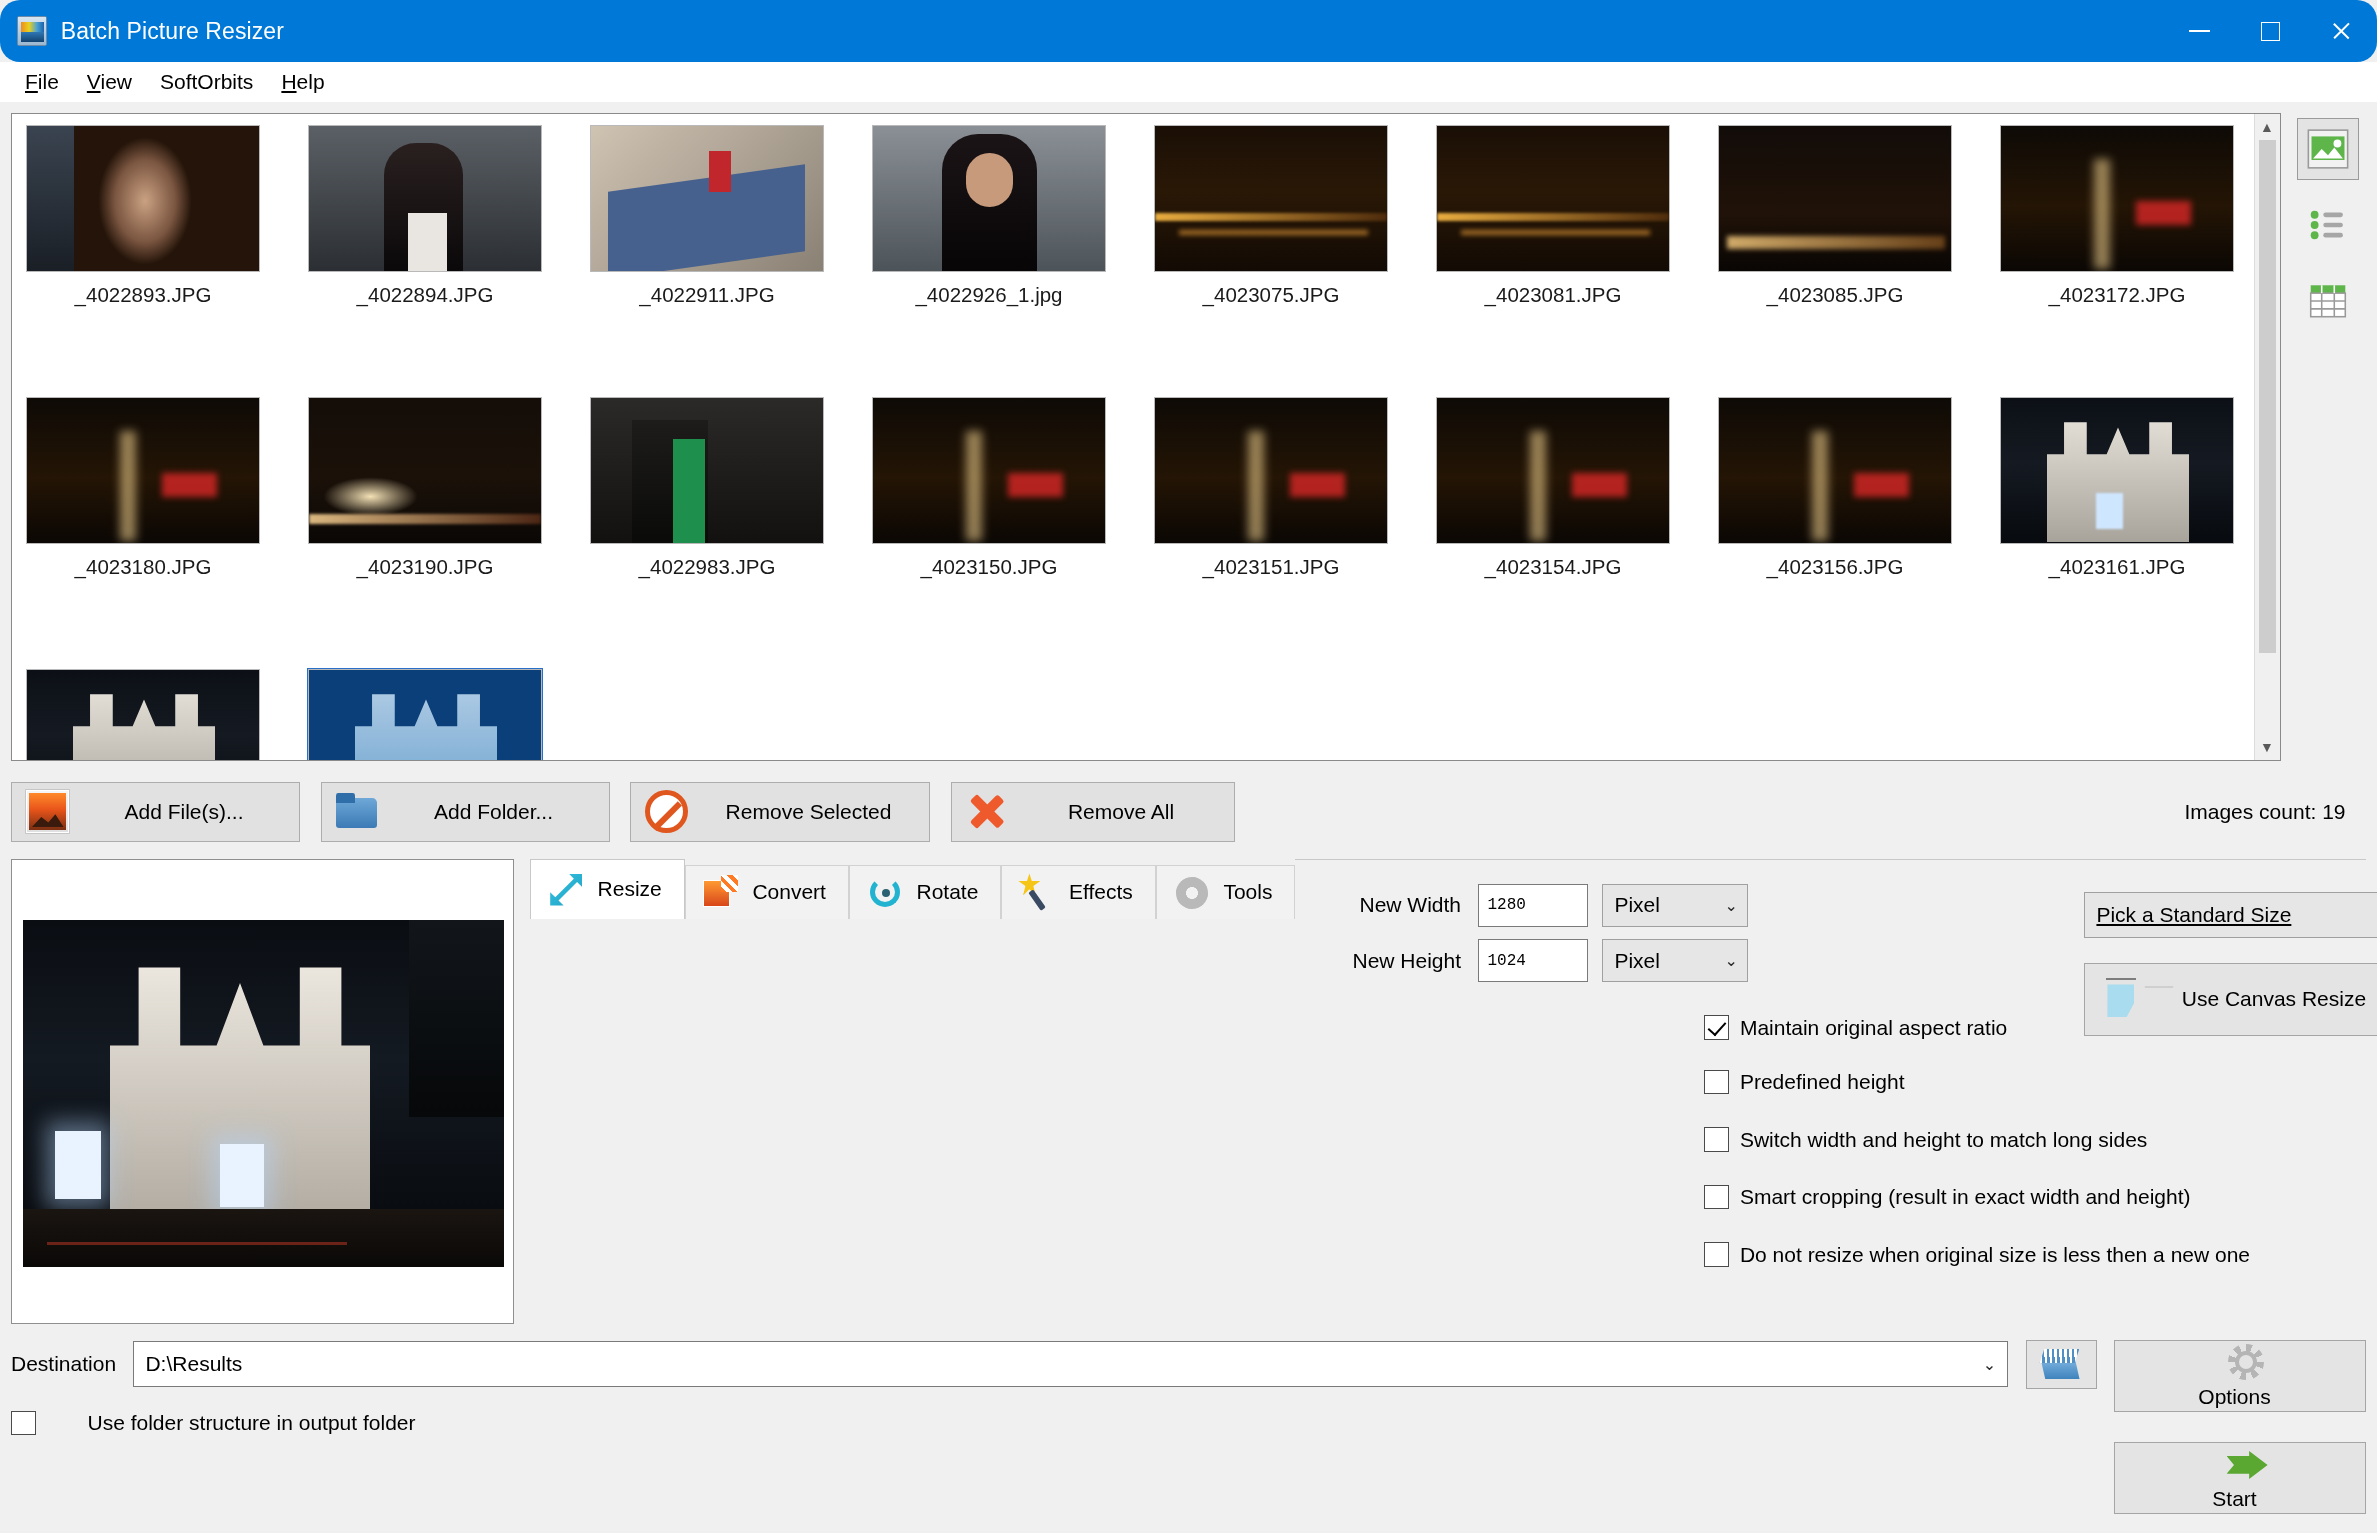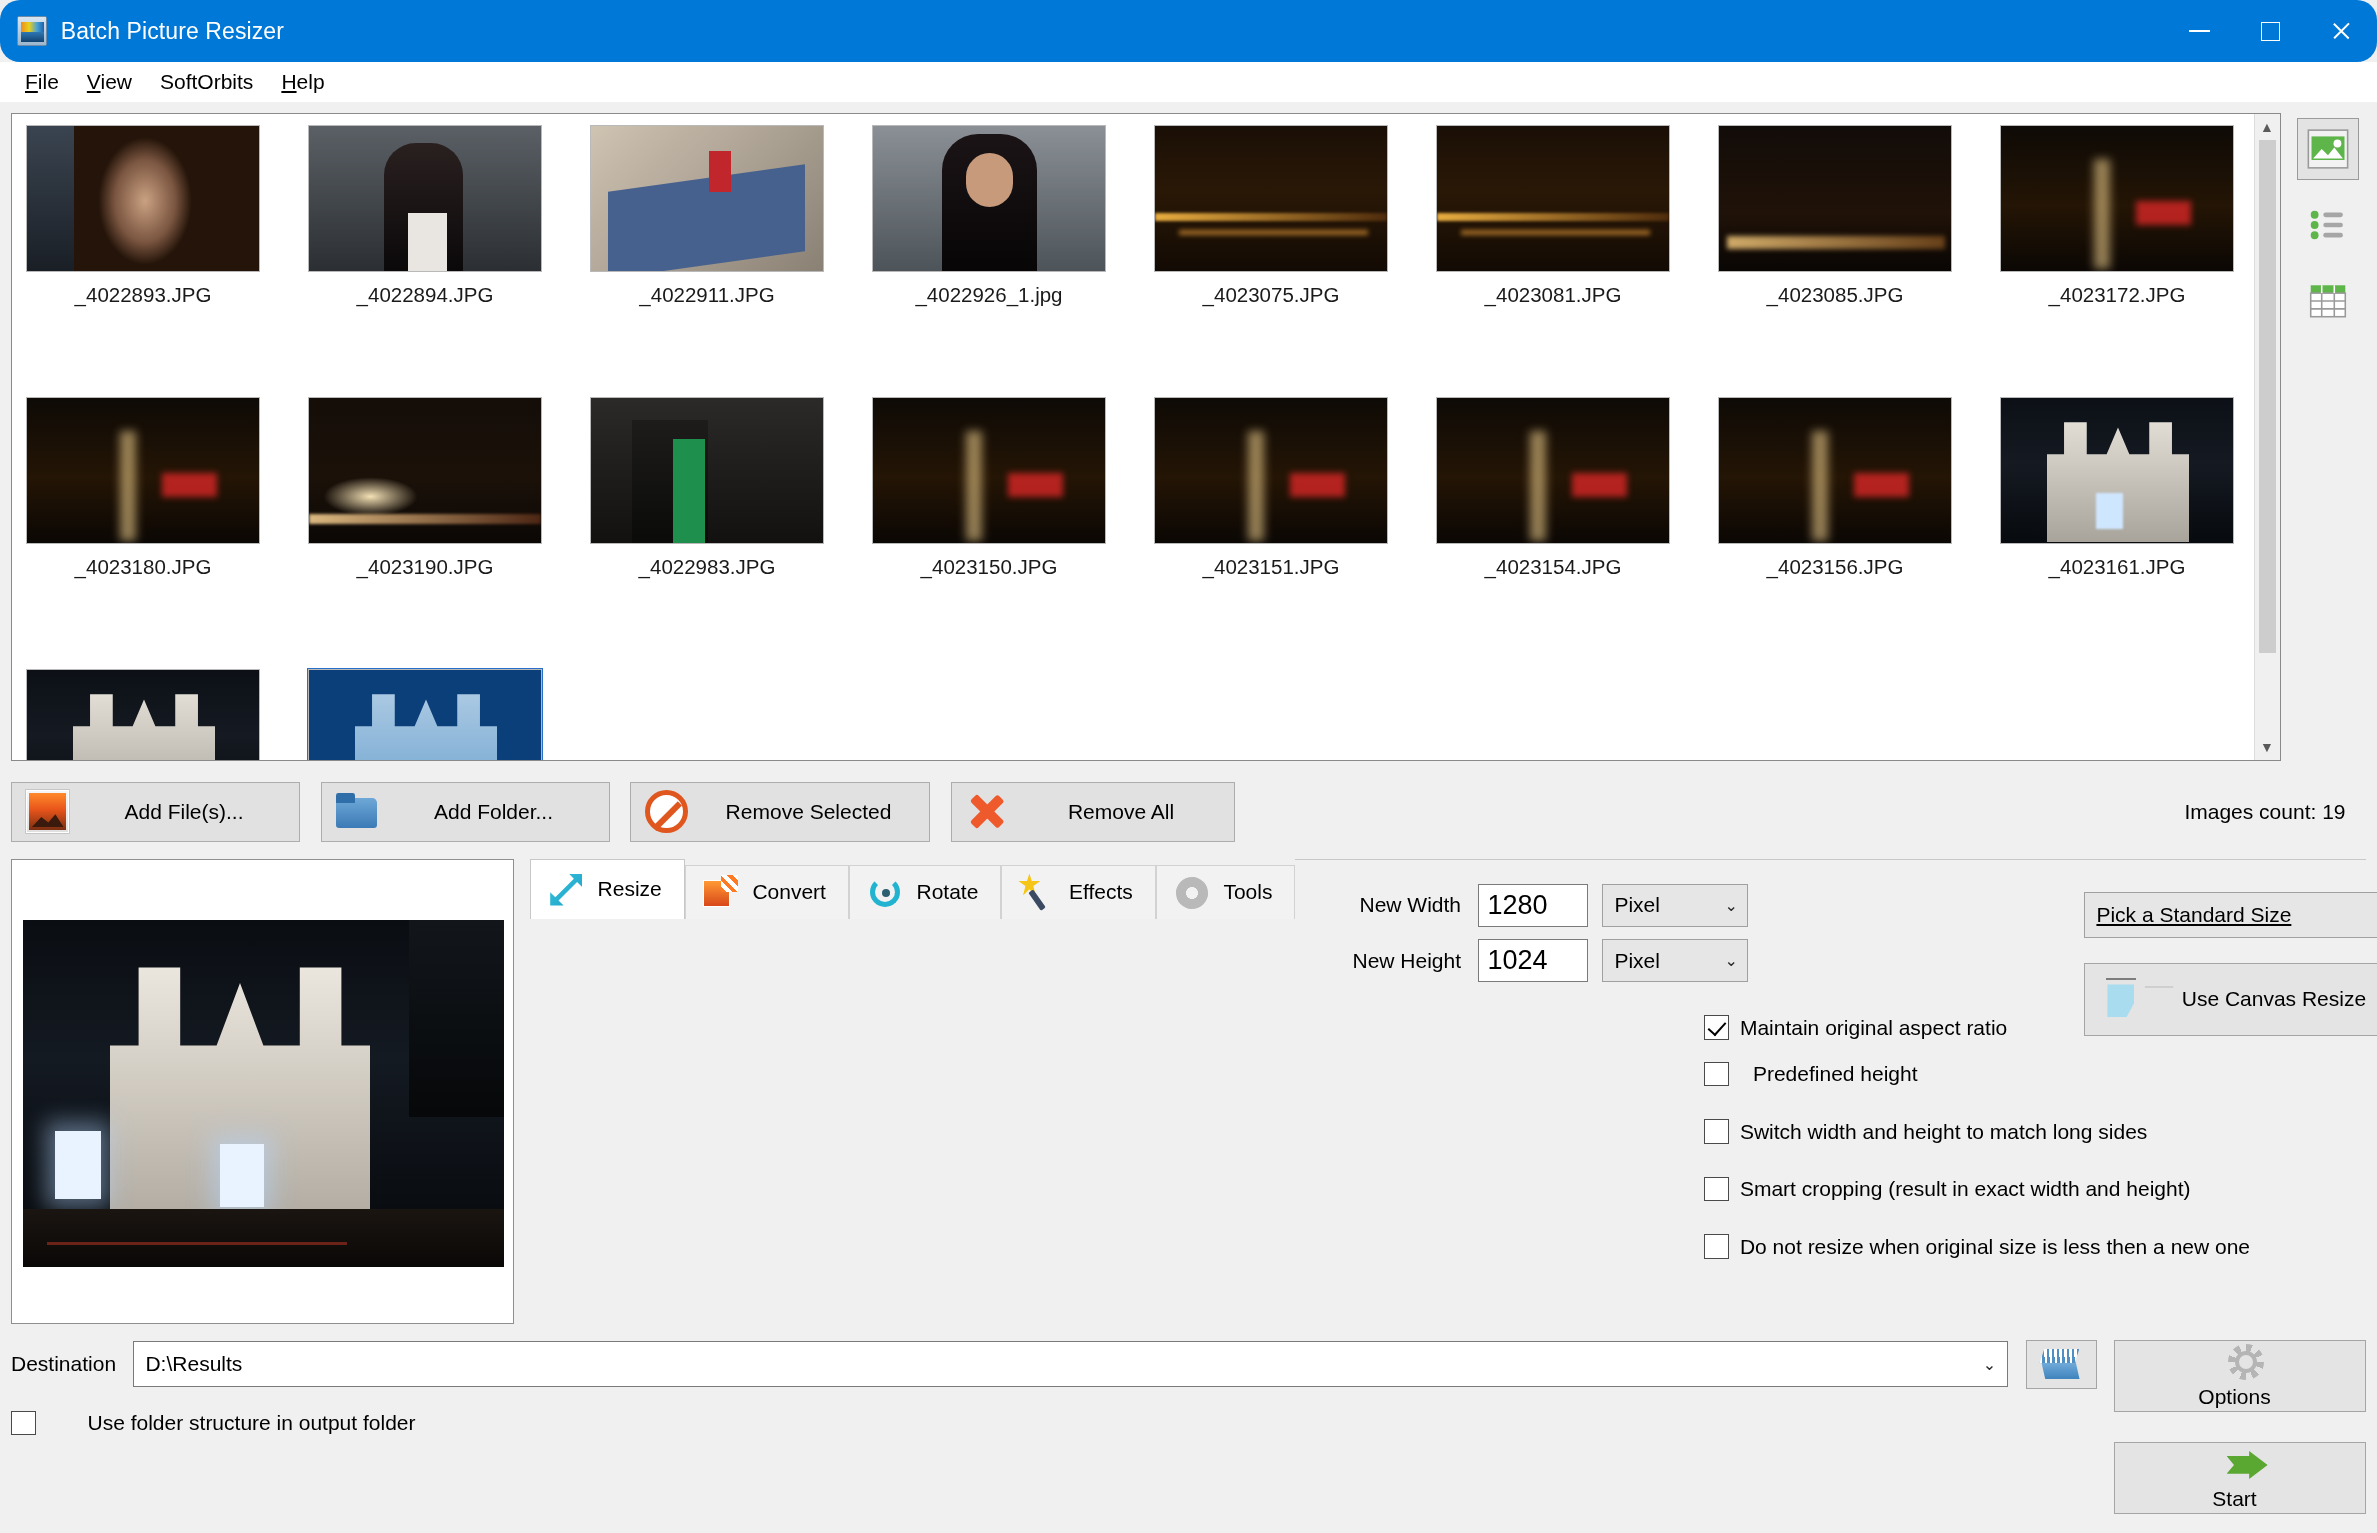--- a/index.html
+++ b/index.html
@@ -412,40 +412,40 @@
     -webkit-mask: radial-gradient(circle, transparent 0 34%, #000 35%);
             mask: radial-gradient(circle, transparent 0 34%, #000 35%);
   }
 
   
   .form-row { display: flex; align-items: center; margin-bottom: 12.6px; }
   .form-label { width: 183px; text-align: right; padding-right: 17.4px; font-size: 21px; box-sizing: border-box;}
   .txtinput {
     width: 110px; height: 43px;
     border: 0.8px solid #7a7a7a; background: #fff;
-    font-size: 27px; padding: 0 8px;
-    box-sizing: border-box;
-    font-family: Liberation Sans, sans-serif;
+    font-size: 16px; padding: 0 8px;
+    box-sizing: border-box;
+    font-family: Liberation Mono, monospace;
     color:#000;
   }
   .dd {
     height: 43px; border: 0.8px solid #a0a0a0; background: #e6e6e6;
     display: flex; align-items: center; justify-content: space-between;
     padding: 0 9.5px 0 11px; font-size: 21px; box-sizing: border-box;
     margin-left: 14px; color:#000;
   }
   .dd.unit { width: 146px; }
   .dd.std { width: 426px; height: 46px; margin-left: 0; }
   .chev { font-size: 16px; color: #2b2b2b; }
 
   .std-wrap { position: absolute; left: 789px; top: 32px; text-decoration: underline; }
 
   .cbrow { display: flex; align-items: center; margin: 0 0 0 409px; }
   .cbrow.r1 { margin-top: 33px; }
-  .cbrow.r2 { margin-top: 22px; gap: 13px; }
+  .cbrow.r2 { margin-top: 30px; }
   .cbrow.r3 { margin-top: 33px; }
   .cbox {
     width: 24.5px; height: 24.5px;
     border: 0.8px solid #4a4a4a; background: #fff;
     margin-right: 11px; position: relative; flex: 0 0 auto;
     box-sizing: border-box;
   }
   .cbox.checked::after {
     content:""; position: absolute; left: 7px; top: 1.6px;
     width: 8px; height: 15px;

